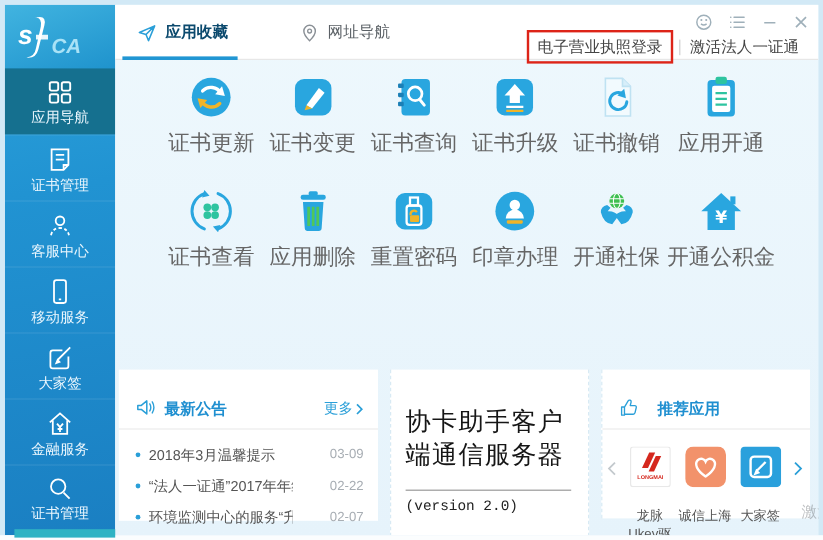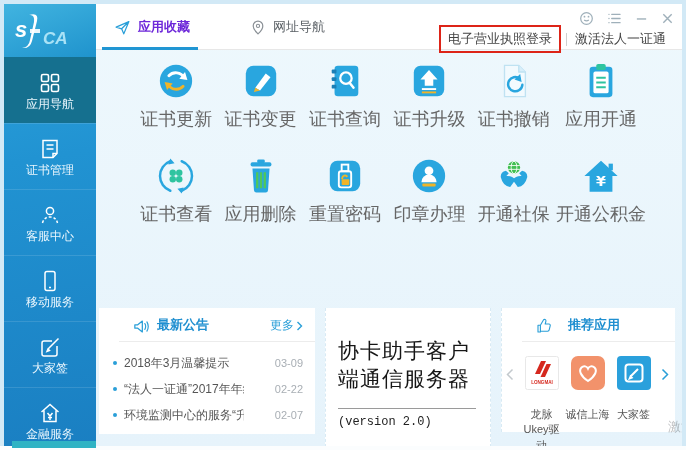--- a/index.html
+++ b/index.html
@@ -5,49 +5,49 @@
   * { margin:0; padding:0; box-sizing:border-box; }
   html,body { width:686px; height:450px; font-family:"Liberation Sans","DejaVu Sans",sans-serif; }
   .frame { position:relative; width:686px; height:450px; background:#d2e9f6; overflow:hidden; }
   .bottom-strip { position:absolute; left:0; right:0; bottom:0; height:4px; background:#fbfdfe; }
   .teal-bar { position:absolute; left:12px; bottom:2px; width:84px; height:7px; background:#2fb3c4; z-index:5; }
   .window { position:absolute; left:4px; top:4px; width:678px; height:442px; display:flex; background:#e9f5fc; overflow:hidden; }
 
   
   .sidebar { position:relative; width:92px; flex:0 0 92px; background:linear-gradient(170deg,#2da4dc 0%,#2193d2 35%,#1a7fc2 100%); }
   .logo-block { height:53px; background:linear-gradient(160deg,#41b4e0,#1f93cd); display:flex; align-items:center; justify-content:center; }
-  .side-item { height:66px; display:flex; flex-direction:column; align-items:center; justify-content:center; gap:3px; color:#eaf6fd; font-size:12px; cursor:pointer; border-top:1px solid rgba(255,255,255,.12); }
+  .side-item { height:55px; display:flex; flex-direction:column; align-items:center; justify-content:center; gap:3px; color:#eaf6fd; font-size:12px; cursor:pointer; border-top:1px solid rgba(255,255,255,.12); }
   .side-item.active { background:#15708f; border-top:none; }
   .side-item:last-child { height:53px; }
   .side-label { line-height:1; }
 
   
   .content { position:relative; flex:1; background:linear-gradient(180deg,#eef8fd 0%,#e6f3fb 100%); }
 
   .topbar { position:relative; height:46px; background:#fff; border-bottom:1px solid #e7e7e7; }
   .tabs { position:absolute; left:14px; top:0; height:46px; display:flex; gap:52px; }
   .tab { position:relative; display:flex; align-items:center; gap:7px; font-size:13px; color:#5b6166; cursor:pointer; padding:0 4px; }
-  .tab.active { color:#6d28d9; font-weight:bold; }
+  .tab.active { color:#0c4a6e; font-weight:bold; }
   .tab.active::after { content:""; position:absolute; left:-8px; right:-4px; bottom:0; height:3px; background:#2196d3; }
   .win-controls { position:absolute; right:8px; top:7px; display:flex; gap:13px; align-items:center; }
   .win-btn { cursor:pointer; display:flex; align-items:center; }
   .hdr-links { position:absolute; right:10px; top:21px; display:flex; align-items:center; font-size:13px; color:#444; }
   .hdr-link { padding:4px 6px; cursor:pointer; white-space:nowrap;font-family:Liberation Serif, serif; }
   .hdr-link.boxed { border:2px solid #dd2418; padding:3px 7px; margin-right:3px; }
   .hdr-sep { width:1px; height:13px; background:#cfcfcf; margin:0 2px; }
 
   
   .grid { position:absolute; left:38px; top:58px; width:512px; display:grid; grid-template-columns:repeat(6,1fr); row-gap:26px; }
   .cell { display:flex; flex-direction:column; align-items:center; gap:7px; cursor:pointer; }
   .cell .glyph { width:38px; height:38px; }
   .cell .cap { font-size:18px; color:#666; white-space:nowrap; }
 
   
   .panel { position:absolute; background:#fff; }
-  .panel-head { display:flex; align-items:flex-end; gap:7px; padding:8px 12px 7px 14px; border-bottom:1px solid #ececec;margin-left:20px; }
+  .panel-head { display:flex; align-items:flex-start; gap:7px; padding:24px 12px 7px 14px; border-bottom:1px solid #ececec; }
   .panel-title { font-size:13px; font-weight:bold; color:#1f8fd0; flex:1; }
   .more-link { font-size:12px; color:#2a9fd8; display:flex; align-items:center; gap:2px; cursor:pointer; }
 
   .notice { left:3px; top:304px; width:216px; height:126px; }
   .notice-list { padding:8px 12px 0 14px; }
   .notice-row { display:flex; align-items:center; height:26px; cursor:pointer; }
   .bullet { width:4px; height:4px; border-radius:50%; background:#2a9fd8; margin-right:7px; flex:0 0 4px; }
   .notice-text { flex:1; font-size:12px; color:#555; white-space:nowrap; overflow:hidden; }
   .notice-date { font-size:11px; color:#a8aeb4; margin-left:17px;padding-left:14px; }
 

